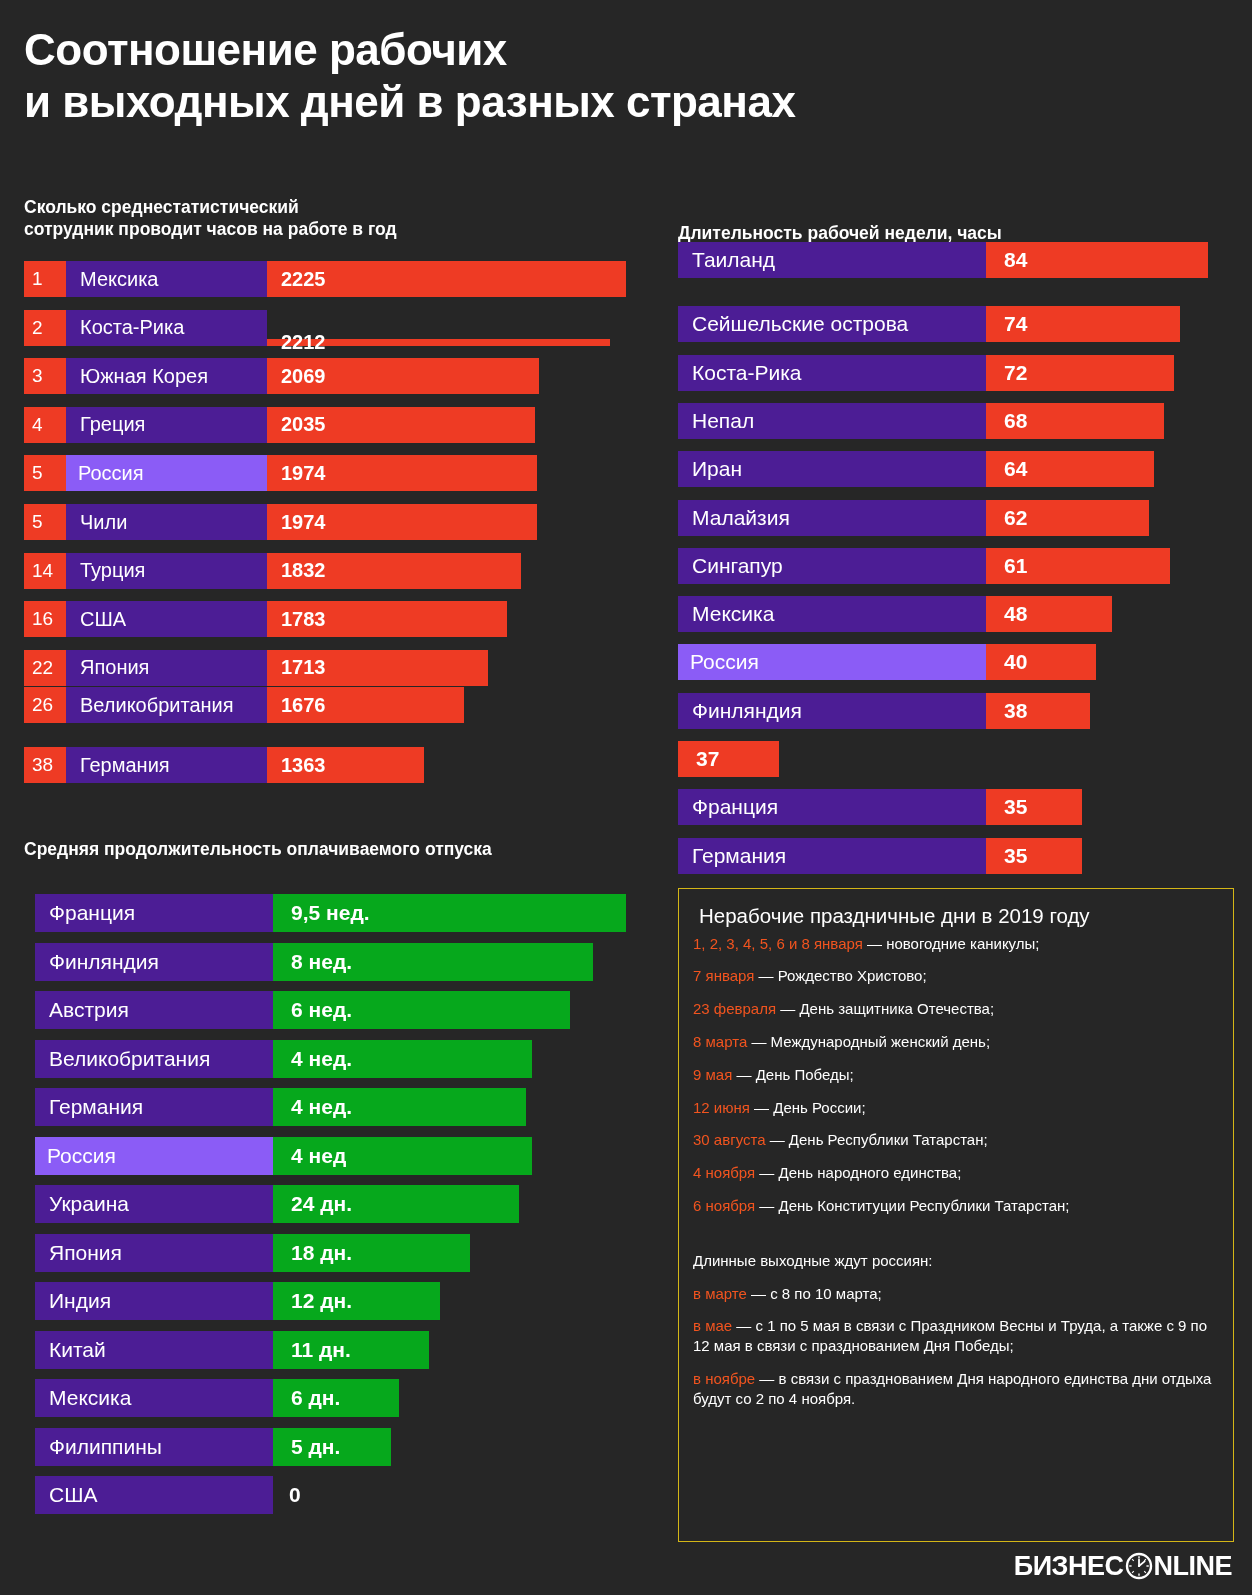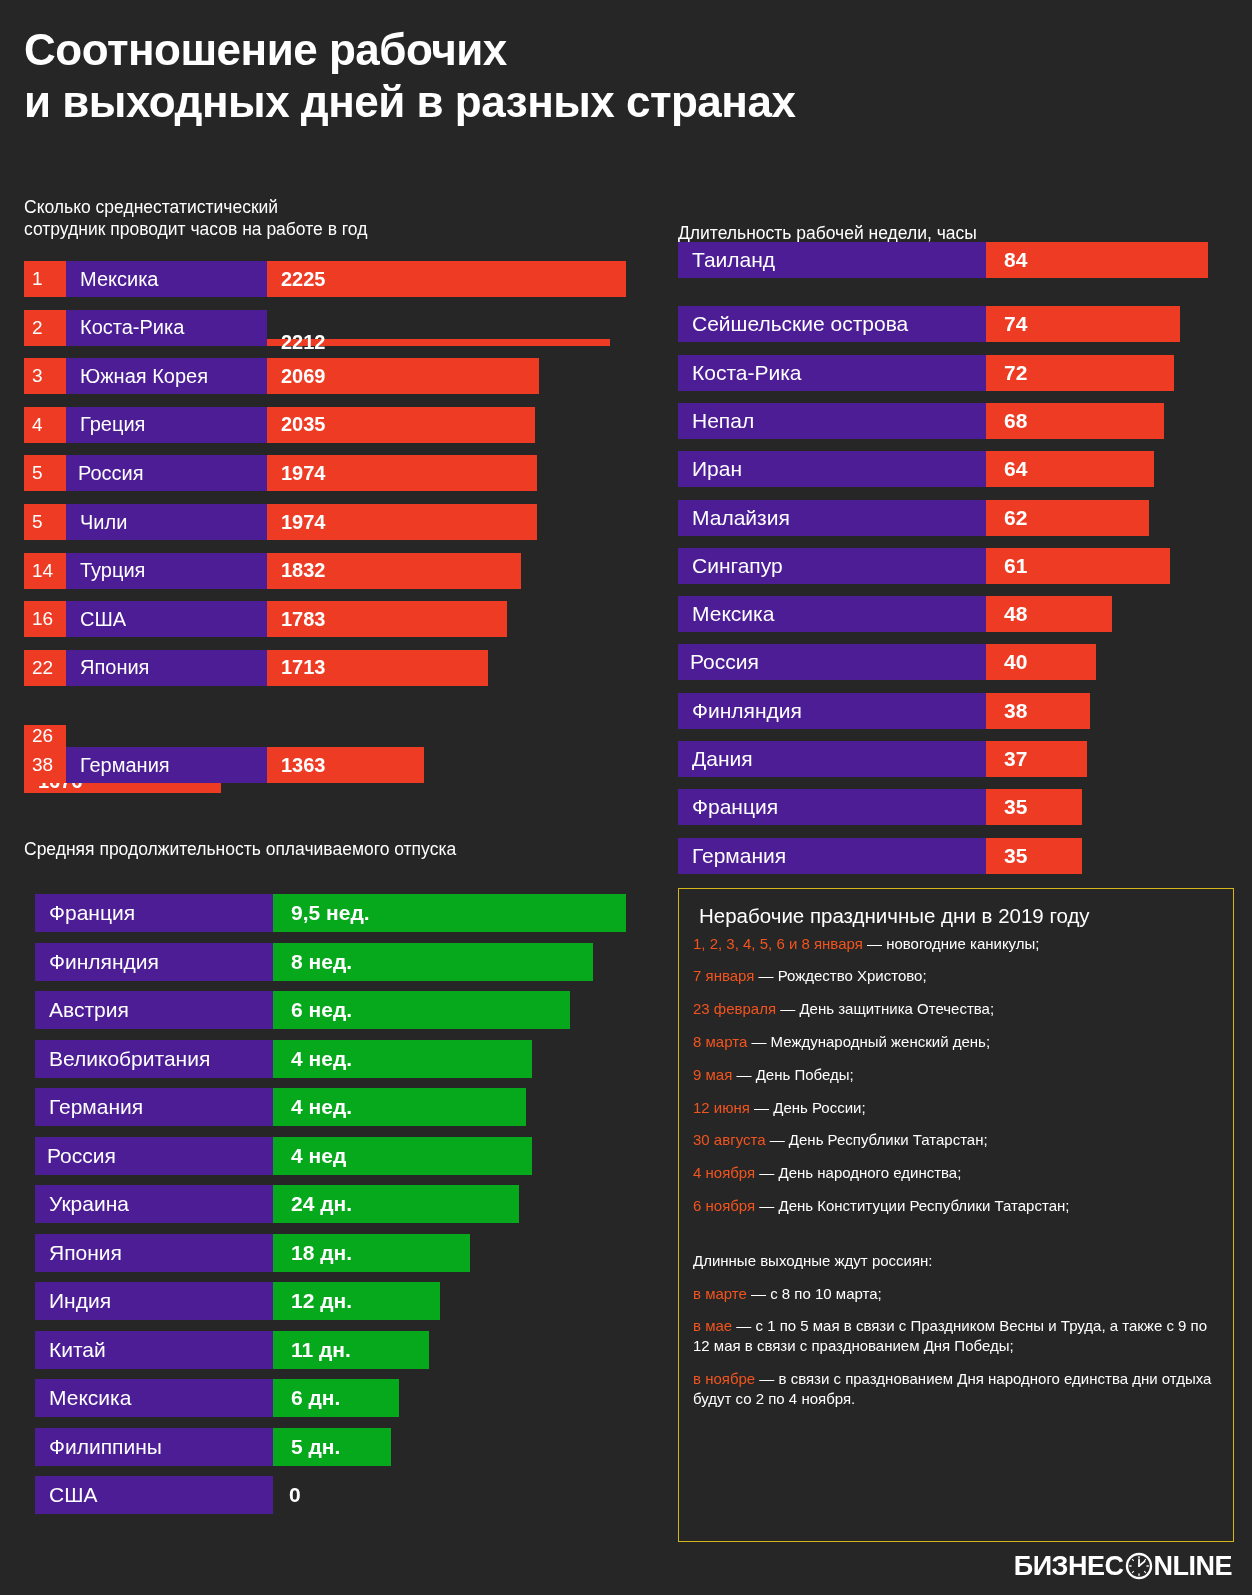--- a/index.html
+++ b/index.html
@@ -16,40 +16,40 @@
   
   #title{
     position:absolute;left:24px;top:24px;width:1120px;
     font-size:44px;font-weight:bold;line-height:1.18;
     letter-spacing:-0.5px;color:#ffffff;
   }
   #title .l{display:block;}
 
   
   .sect-head{
-    position:absolute;font-size:17.5px;font-weight:normal;line-height:1.28;
+    position:absolute;font-size:17.5px;font-weight:bold;line-height:1.28;
     color:#ffffff;letter-spacing:0px;
   }
   #head-hours{left:24px;top:196px;width:600px;}
   #head-week{left:678px;top:222px;width:560px;}
   #head-vac{left:24px;top:838px;width:600px;}
 
   
   .row{position:absolute;height:36px;display:flex;align-items:stretch;}
   .rank{
     width:42px;background:#ee3b24;display:flex;align-items:center;
     justify-content:flex-start;padding-left:8px;box-sizing:border-box;
     font-size:19px;font-weight:400;color:#ffffff;
   }
   .cname{
     background:#4c1d95;display:flex;align-items:center;
     padding-left:14px;box-sizing:border-box;
     font-size:20px;font-weight:400;color:#ffffff;white-space:nowrap;
   }
-  .cname.ru{background:#4c1d95;padding-left:12px;}
+  .cname.ru{background:#8b5cf6;padding-left:12px;}
   .vbar{
     background:#ee3b24;display:flex;align-items:center;
     padding-left:14px;box-sizing:border-box;
     font-size:20px;font-weight:bold;color:#ffffff;white-space:nowrap;
   }
   .vbar.green{background:#06a81c;}
   .vbar.empty{background:transparent;}
 
   
   #chart-hours .row{left:24px;}
@@ -154,21 +154,21 @@
       <div class="row" style="top: 601.2px;">
         <div class="rank">16</div>
         <div class="cname">США</div>
         <div class="vbar" style="width: 240px;">1783</div>
       </div>
       <div class="row" style="top: 649.8px;">
         <div class="rank">22</div>
         <div class="cname">Япония</div>
         <div class="vbar" style="width: 221px;">1713</div>
       </div>
-      <div class="row" style="top: 725px; flex-direction: column;">
+      <div class="row" style="top: 687px;">
         <div class="rank">26</div>
         <div class="cname">Великобритания</div>
         <div class="vbar" style="width: 197px;">1676</div>
       </div>
       <div class="row" style="top: 747px;">
         <div class="rank">38</div>
         <div class="cname">Германия</div>
         <div class="vbar" style="width: 157px;">1363</div>
       </div>
     </div>
@@ -208,21 +208,20 @@
       </div>
       <div class="row" style="top: 644.4px;">
         <div class="cname ru">Россия</div>
         <div class="vbar" style="width: 110px;">40</div>
       </div>
       <div class="row" style="top: 692.7px;">
         <div class="cname">Финляндия</div>
         <div class="vbar" style="width: 104px;">38</div>
       </div>
       <div class="row" style="top: 741px;">
-        <div class="cname">Дания</div>
         <div class="vbar" style="width: 101px;">37</div>
       </div>
       <div class="row" style="top: 789.3px;">
         <div class="cname">Франция</div>
         <div class="vbar" style="width: 96px;">35</div>
       </div>
       <div class="row" style="top: 837.6px;">
         <div class="cname">Германия</div>
         <div class="vbar" style="width: 96px;">35</div>
       </div>

